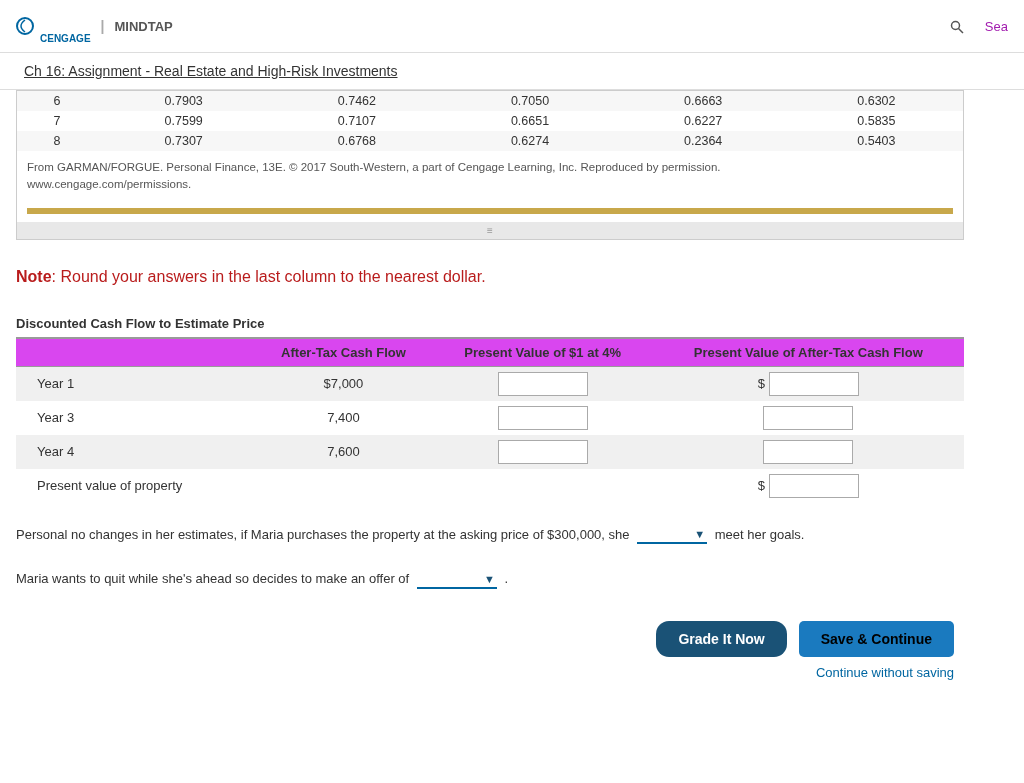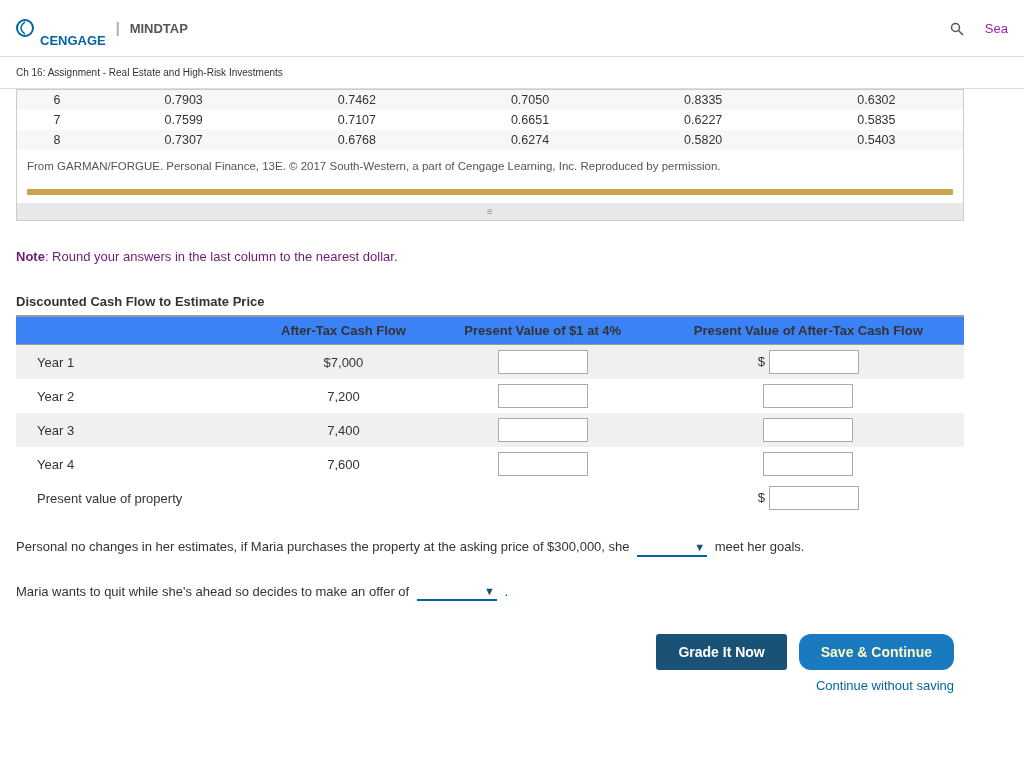--- a/index.html
+++ b/index.html
@@ -14,39 +14,40 @@
       border-bottom: 1px solid #ddd;
       background: #fff;
     }
     .header-logo {
       display: flex;
       align-items: center;
       gap: 6px;
       font-size: 14px;
       font-weight: bold;
     }
-    .logo-cengage { color: #0066a1; font-size: 13px; font-weight: bold; margin-top: 25px; }
+    .logo-cengage { color: #0066a1; font-size: 10px; font-weight: bold; margin-top: 25px; }
     .logo-separator { color: #aaa; margin: 0 4px; }
     .logo-mindtap { color: #555; font-size: 13px; font-weight: bold; }
     .header-search {
       display: flex;
       align-items: flex-end;
       gap: 21px;
       color: #a21caf;
       font-size: 13px;
       cursor: pointer;
     }
 
     
     .page-title-bar {
-      padding: 10px 16px;
+      padding: 10px 24px;
       border-bottom: 1px solid #ddd;
-      font-size: 10px;
+      font-size: 14px;
       font-weight: normal;
       color: #333;
+      text-decoration: underline;
     }
 
     
     .main-content {
       padding: 0 16px 20px 16px;
       max-width: 980px;
     }
 
     
     .ref-table-wrapper {
@@ -83,23 +84,23 @@
 
     .ref-footer {
       padding: 8px 10px 6px 10px;
       font-size: 11.5px;
       color: #555;
       line-height: 1.5;
     }
 
     
     .note-text {
-      font-size: 13px;
+      font-size: 16px;
       padding: 12px 0 6px 0;
-      color: #701a75;
+      color: #b91c1c;
     }
     .note-text strong { font-weight: bold; }
 
     
     .dcf-section { margin-top: 24px; }
     .dcf-title {
       font-size: 13px;
       font-weight: bold;
       padding-bottom: 6px;
       border-bottom: 2px solid #999;
@@ -109,21 +110,21 @@
     .dcf-table {
       width: 100%;
       border-collapse: collapse;
       font-size: 13px;
     }
     .dcf-table th {
       font-weight: bold;
       text-align: center;
       padding: 6px 8px;
       border-bottom: 1px solid #999;
-      background: #3b82f6;
+      background: #d946ef;
       font-size: 13px;
     }
     .dcf-table th:first-child { text-align: left; }
     .dcf-table td {
       padding: 5px 21px;
       vertical-align: middle;
     }
     .dcf-table tr:nth-child(odd) td { background: #f0f0f0; }
     .dcf-table tr:nth-child(even) td { background: #fff; }
 
@@ -165,31 +166,31 @@
       display: flex;
       gap: 12px;
       align-items: center;
     }
     .btn-grade {
       background: #1a5276;
       color: #fff;
       border: none;
       padding: 10px 22px;
       font-size: 14px;
-      border-radius: 3px;
+      border-radius: 13px;
       cursor: pointer;
       font-weight: bold;
     }
     .btn-save {
       background: #1a7abf;
-      color: #fef9c3;
+      color: #000000;
       border: none;
       padding: 10px 22px;
       font-size: 14px;
-      border-radius: 12px;
+      border-radius: 5px;
       cursor: pointer;
       font-weight: bold;
     }
     .btn-continue-link {
       color: #0066a1;
       font-size: 13px;
       text-decoration: none;
       cursor: pointer;
       text-align: right;
     }
@@ -221,43 +222,44 @@
 <div class="main-content">
 
   <div class="ref-table-wrapper">
     <table class="ref-table">
       <tbody>
         <tr>
           <td>6</td>
           <td>0.7903</td>
           <td>0.7462</td>
           <td>0.7050</td>
-          <td>0.8335</td>
+          <td>0.6663</td>
           <td>0.6302</td>
         </tr>
         <tr>
           <td>7</td>
           <td>0.7599</td>
           <td>0.7107</td>
           <td>0.6651</td>
           <td>0.6227</td>
           <td>0.5835</td>
         </tr>
         <tr>
           <td>8</td>
           <td>0.7307</td>
           <td>0.6768</td>
           <td>0.6274</td>
-          <td>0.5820</td>
+          <td>0.2364</td>
           <td>0.5403</td>
         </tr>
       </tbody>
     </table>
     <div class="ref-footer">
       <div>From GARMAN/FORGUE. Personal Finance, 13E. © 2017 South-Western, a part of Cengage Learning, Inc. Reproduced by permission.</div>
+      <div>www.cengage.com/permissions.</div>
     </div>
     <div class="gold-bar"></div>
     <div class="scrollbar-indicator">≡</div>
   </div>
 
   <div class="note-text">
     <strong>Note</strong><span>: Round your answers in the last column to the nearest dollar.</span>
   </div>
 
   <div class="dcf-section">
@@ -276,26 +278,20 @@
         <tr>
           <td>Year 1</td>
           <td>$7,000</td>
           <td><input class="input-box" type="text" style=""></td>
           <td>
             <span class="dollar-sign">$</span>
             <input class="input-box" type="text" style="">
           </td>
         </tr>
 
-        <tr>
-          <td>Year 2</td>
-          <td>7,200</td>
-          <td><input class="input-box" type="text" style=""></td>
-          <td><input class="input-box" type="text" style=""></td>
-        </tr>
 
         <tr>
           <td>Year 3</td>
           <td>7,400</td>
           <td><input class="input-box" type="text" style=""></td>
           <td><input class="input-box" type="text" style=""></td>
         </tr>
 
         <tr>
           <td>Year 4</td>

